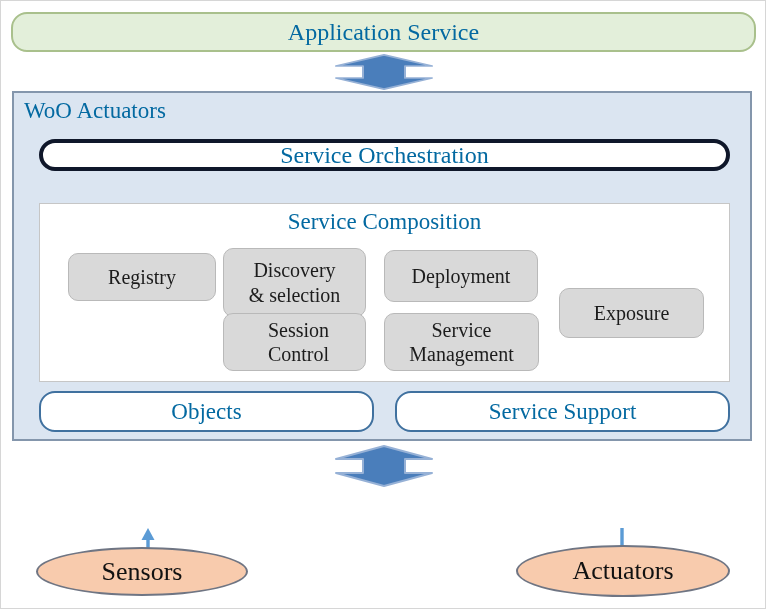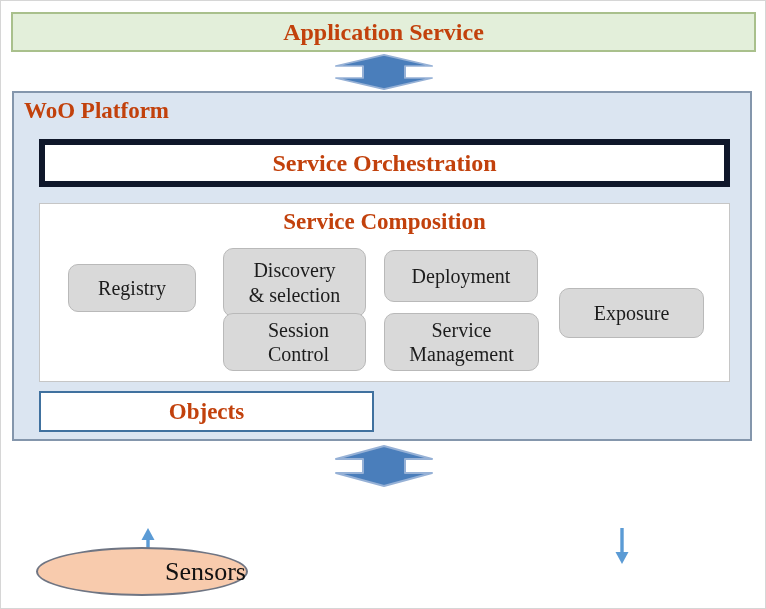--- a/index.html
+++ b/index.html
@@ -8,41 +8,41 @@
     width: 766px;
     height: 609px;
     background: #ffffff;
     border: 1px solid #d6d6d6;
     box-sizing: border-box;
     font-family: "Liberation Serif", "DejaVu Serif", serif;
     overflow: hidden;
   }
   .abs { position: absolute; box-sizing: border-box; }
   .center-flex { display: flex; align-items: center; justify-content: center; }
-  .blue-heading { color: #c2410c; font-weight: bold; }
+  .blue-heading { color: #0369a1; font-weight: normal; border-radius: 16px; }
 
   .app-service {
     left: 10px; top: 11px; width: 745px; height: 40px;
     background: #e3efda;
     border: 2px solid #a9c08c;
     font-size: 24px;
   }
   .platform {
     left: 11px; top: 90px; width: 740px; height: 350px;
     background: #dbe5f1;
     border: 2px solid #8496ac;
   }
   .platform-label {
     left: 23px; top: 97px;
     font-size: 23px;
   }
   .orchestration {
-    left: 38px; top: 138px; width: 691px; height: 48px;
+    left: 38px; top: 138px; width: 691px; height: 32px;
     background: #ffffff;
-    border: 6px solid #0f172a;
+    border: 4px solid #0f172a;
     font-size: 24px;
   }
   .composition {
     left: 38px; top: 202px; width: 691px; height: 179px;
     background: #ffffff;
     border: 1px solid #c6c6c6;
   }
   .composition-title {
     left: 38px; top: 208px; width: 691px; height: 32px;
     font-size: 23px;
@@ -51,21 +51,21 @@
   .module {
     background: #d9d9d9;
     border: 1px solid #b9b9b9;
     border-radius: 10px;
     color: #1c1c1c;
     font-size: 20px;
     line-height: 1.22;
     text-align: center;
     flex-direction: column;
   }
-  .m-registry   { left: 67px;  top: 252px; width: 128px; height: 48px; margin-top: 11px; }
+  .m-registry   { left: 67px;  top: 252px; width: 148px; height: 48px; }
   .m-discovery  { left: 222px; top: 247px; width: 143px; height: 69px; }
   .m-deployment { left: 383px; top: 249px; width: 154px; height: 52px; }
   .m-exposure   { left: 558px; top: 287px; width: 145px; height: 50px; text-align: right; }
   .m-security   { left: 67px;  top: 318px; width: 128px; height: 48px; }
   .m-session    { left: 222px; top: 312px; width: 143px; height: 58px; padding-left: 8px; }
   .m-servicemgmt{ left: 383px; top: 312px; width: 155px; height: 58px; }
 
   .objects {
     left: 38px; top: 390px; width: 335px; height: 41px;
     background: #ffffff;
@@ -84,21 +84,21 @@
     border: 2px solid #f2ceb2;
     font-size: 23px;
   }
   .ellipse {
     background: #f8cbad;
     border: 2px solid #6f7583;
     border-radius: 50%;
     color: #111111;
     font-size: 26px;
   }
-  .sensors   { left: 35px;  top: 546px; width: 212px; height: 49px; justify-content: flex-end; }
+  .sensors   { left: 35px;  top: 546px; width: 212px; height: 49px; }
   .actuators { left: 515px; top: 544px; width: 214px; height: 52px; }
 
   .arrow1 { left: 333px; top: 53px; width: 100px; height: 36px; }
   .arrow2 { left: 333px; top: 444px; width: 100px; height: 42px; }
   .arrow-up   { left: 139px; top: 527px; width: 16px; height: 36px; }
   .arrow-down { left: 613px; top: 527px; width: 16px; height: 36px; }
   svg { display: block; width: 100%; height: 100%; }
 </style>
 </head>
 <body>
@@ -109,21 +109,21 @@
     <span>Application Service</span>
   </div>
 
   <div class="abs arrow1">
     <svg viewBox="0 0 100 42" preserveAspectRatio="none">
       <polygon points="50,1 98,14 71,14 71,28 98,28 50,41 2,28 29,28 29,14 2,14" fill="#4a7ebb" stroke="#96b1d6" stroke-width="2" stroke-linejoin="round"></polygon>
     </svg>
   </div>
 
   <div class="abs platform"></div>
-  <div class="abs blue-heading platform-label">WoO Platform</div>
+  <div class="abs blue-heading platform-label">WoO Actuators</div>
 
   <div class="abs center-flex blue-heading orchestration">
     <span>Service Orchestration</span>
   </div>
 
   <div class="abs composition"></div>
   <div class="abs blue-heading composition-title">Service Composition</div>
 
   <div class="abs center-flex module m-registry">
     <div>Registry</div>
@@ -143,20 +143,23 @@
     <div>Control</div>
   </div>
   <div class="abs center-flex module m-servicemgmt">
     <div>Service</div>
     <div>Management</div>
   </div>
 
   <div class="abs center-flex blue-heading objects">
     <span>Objects</span>
   </div>
+  <div class="abs center-flex blue-heading service-support">
+    <span>Service Support</span>
+  </div>
 
   <div class="abs arrow2">
     <svg viewBox="0 0 100 42" preserveAspectRatio="none">
       <polygon points="50,1 98,14 71,14 71,28 98,28 50,41 2,28 29,28 29,14 2,14" fill="#4a7ebb" stroke="#96b1d6" stroke-width="2" stroke-linejoin="round"></polygon>
     </svg>
   </div>
 
 
   <div class="abs arrow-up">
     <svg viewBox="0 0 16 36" preserveAspectRatio="none">
@@ -167,14 +170,17 @@
   <div class="abs arrow-down">
     <svg viewBox="0 0 16 36" preserveAspectRatio="none">
       <rect x="6.3" y="0" width="3.4" height="25" fill="#5b9bd5"></rect>
       <polygon points="8,36 1.5,24 14.5,24" fill="#5b9bd5"></polygon>
     </svg>
   </div>
 
   <div class="abs center-flex ellipse sensors">
     <span>Sensors</span>
   </div>
+  <div class="abs center-flex ellipse actuators">
+    <span>Actuators</span>
+  </div>
 
 </div>
 
 </body></html>

